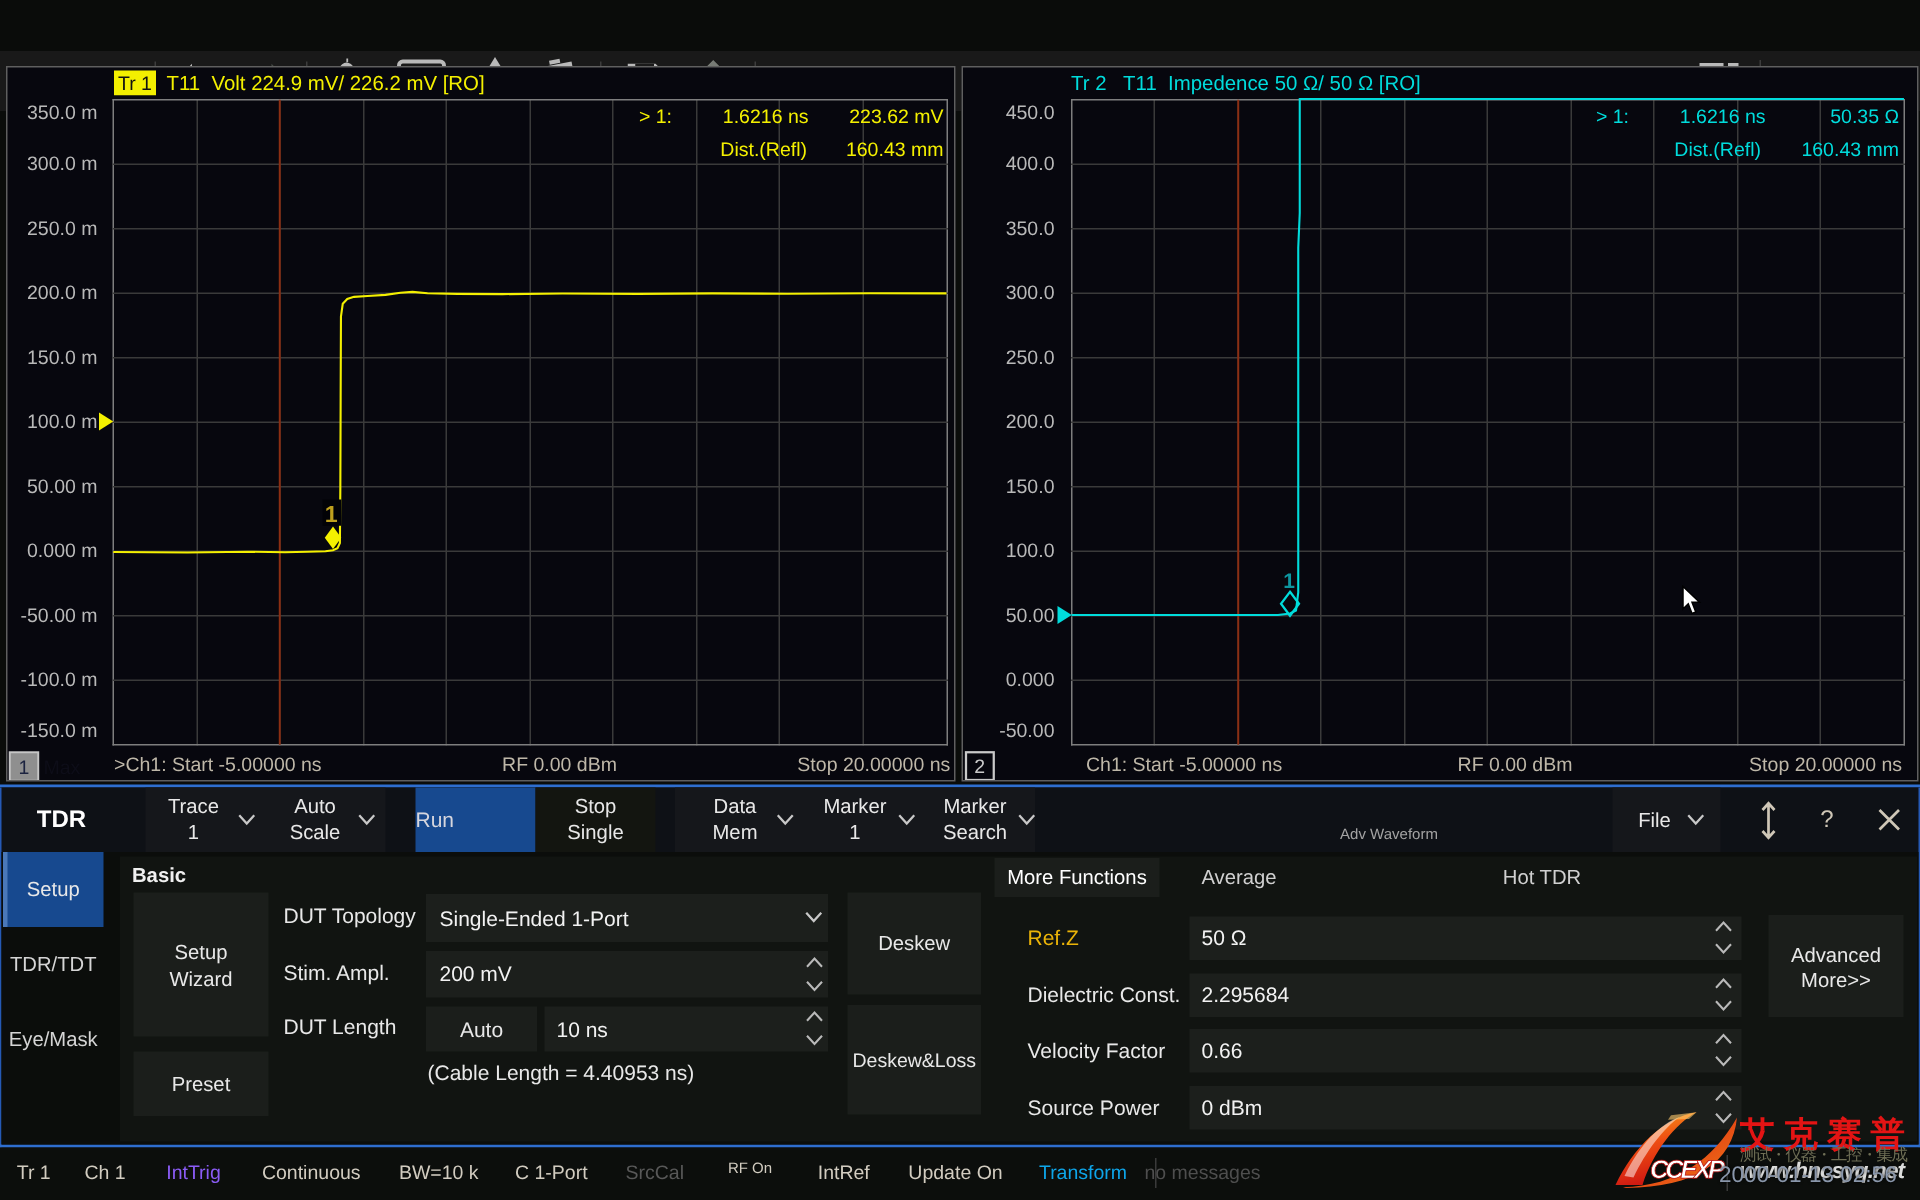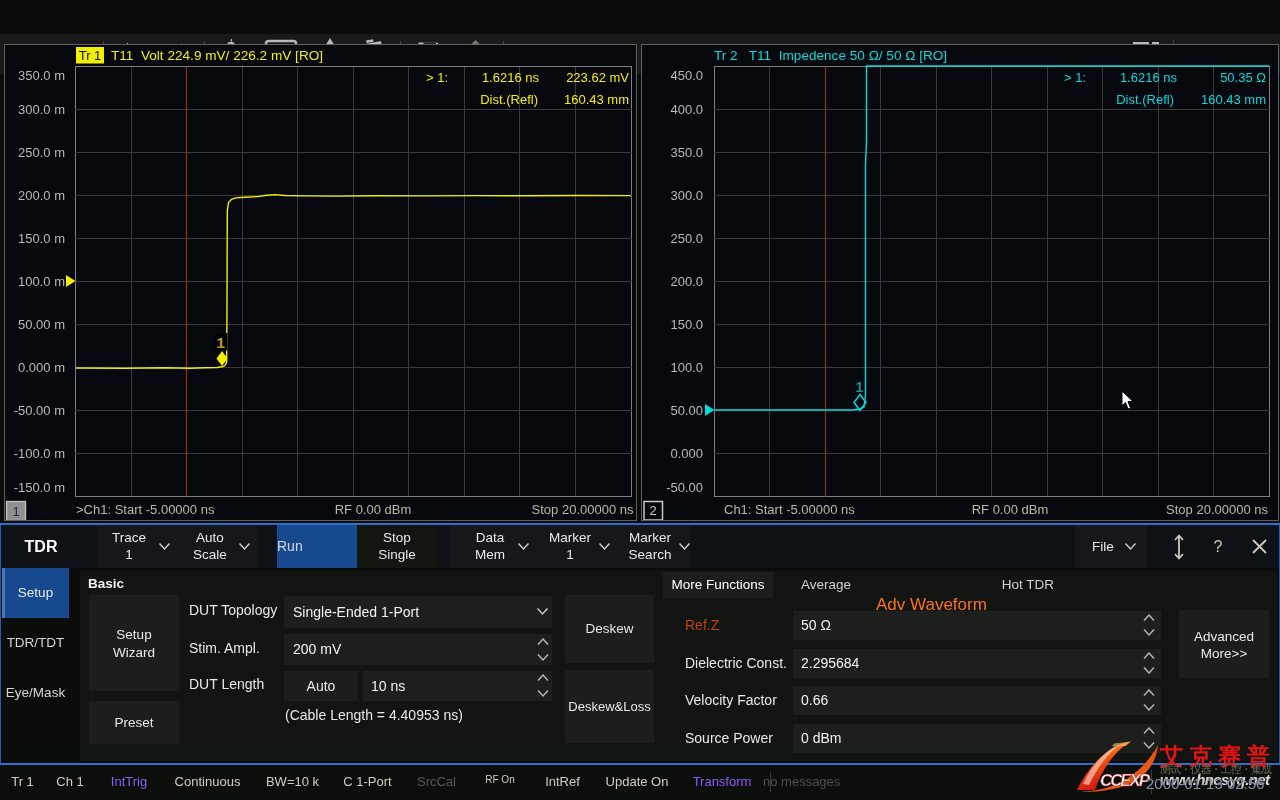--- a/index.html
+++ b/index.html
@@ -281,23 +281,23 @@
     <path d="M2 1.5 L7 7 L12 1.5" fill="none" stroke="#b9b9b9" stroke-width="1.4"></path>
   </svg>
 <div class="abs txt" style="left:285px;top:707px;font-size:14px;color:#e8e8e8">(Cable Length = 4.40953 ns)</div>
 <div class="abs" style="left:565px;top:595px;width:89px;height:68px;background:#1b1e1b"></div>
 <div class="abs txt" style="left:565px;top:595px;width:89px;height:68px;text-align:center;line-height:68px;font-size:13.5px;color:#e8e8e8">Deskew</div>
 <div class="abs" style="left:565px;top:670px;width:89px;height:73px;background:#1b1e1b"></div>
 <div class="abs txt" style="left:565px;top:670px;width:89px;height:73px;text-align:center;line-height:73px;font-size:13px;color:#e8e8e8">Deskew&amp;Loss</div>
 <div class="abs" style="left:663px;top:572px;width:110px;height:26px;background:#1b1e1b"></div>
 <div class="abs txt" style="left:663px;top:572px;width:110px;height:26px;text-align:center;line-height:26px;font-size:13.5px;color:#fff">More Functions</div>
 <div class="abs txt" style="left:776px;top:572px;width:100px;height:26px;text-align:center;line-height:26px;font-size:13.5px;color:#d0d0d0">Average</div>
-<div class="abs txt" style="left:876px;top:592px;width:100px;height:26px;text-align:center;line-height:26px;font-size:17px;color:#f97316">Adv Waveform</div>
+<div class="abs txt" style="left:876px;top:544px;width:100px;height:26px;text-align:center;line-height:26px;font-size:10px;color:#a3a3a3">Adv Waveform</div>
 <div class="abs txt" style="left:978px;top:572px;width:100px;height:26px;text-align:center;line-height:26px;font-size:13.5px;color:#d0d0d0">Hot TDR</div>
-<div class="abs txt" style="left:685px;top:617px;font-size:14px;color:#c2410c">Ref.Z</div>
+<div class="abs txt" style="left:685px;top:617px;font-size:14px;color:#eab308">Ref.Z</div>
 <div class="abs" style="left:793px;top:611px;width:368px;height:29px;background:#1c1f1c"></div>
 <div class="abs txt" style="left:801px;top:611px;height:29px;line-height:29px;font-size:14px;color:#f2f2f2">50 Ω</div>
 <svg class="abs" style="left:1142px;top:613px" width="14" height="9" viewBox="0 0 14 9">
     <path d="M2 7.5 L7 2 L12 7.5" fill="none" stroke="#b9b9b9" stroke-width="1.4"></path>
   </svg>
 <svg class="abs" style="left:1142px;top:628px" width="14" height="9" viewBox="0 0 14 9">
     <path d="M2 1.5 L7 7 L12 1.5" fill="none" stroke="#b9b9b9" stroke-width="1.4"></path>
   </svg>
 <div class="abs txt" style="left:685px;top:654.5px;font-size:14px;color:#e8e8e8">Dielectric Const.</div>
 <div class="abs" style="left:793px;top:648.5px;width:368px;height:29px;background:#1c1f1c"></div>
@@ -332,21 +332,21 @@
 <div class="abs txt" style="left:-37.5px;top:774px;width:120px;text-align:center;font-size:13px;color:#d2ccc0">Tr 1</div>
 <div class="abs txt" style="left:10px;top:774px;width:120px;text-align:center;font-size:13px;color:#d2ccc0">Ch 1</div>
 <div class="abs txt" style="left:69px;top:774px;width:120px;text-align:center;font-size:13px;color:#8b5cf6">IntTrig</div>
 <div class="abs txt" style="left:147.5px;top:774px;width:120px;text-align:center;font-size:13px;color:#d2ccc0">Continuous</div>
 <div class="abs txt" style="left:232.5px;top:774px;width:120px;text-align:center;font-size:13px;color:#d2ccc0">BW=10 k</div>
 <div class="abs txt" style="left:307.5px;top:774px;width:120px;text-align:center;font-size:13px;color:#d2ccc0">C 1-Port</div>
 <div class="abs txt" style="left:376.5px;top:774px;width:120px;text-align:center;font-size:13px;color:#585858">SrcCal</div>
 <div class="abs txt" style="left:440px;top:774px;width:120px;text-align:center;font-size:10px;color:#d2ccc0">RF On</div>
 <div class="abs txt" style="left:502.5px;top:774px;width:120px;text-align:center;font-size:13px;color:#d2ccc0">IntRef</div>
 <div class="abs txt" style="left:577px;top:774px;width:120px;text-align:center;font-size:13px;color:#d2ccc0">Update On</div>
-<div class="abs txt" style="left:662px;top:774px;width:120px;text-align:center;font-size:13px;color:#8b5cf6">Transform</div>
+<div class="abs txt" style="left:662px;top:774px;width:120px;text-align:center;font-size:13px;color:#0ea5e9">Transform</div>
 <div class="abs txt" style="left:763px;top:774px;width:120px;text-align:left;font-size:13px;color:#4e4e4e">no messages</div>
 <div class="abs" style="left:770px;top:772px;width:1px;height:20px;background:#3a3a3a"></div>
 <div class="abs" style="left:1151px;top:770px;width:1px;height:24px;background:#3a3a3a"></div>
 <svg class="abs" style="left:1070px;top:733px" width="210" height="67" viewBox="0 0 210 67">
 <defs>
       <linearGradient id="ag" x1="0.2" y1="0" x2="0.5" y2="1">
 <stop offset="0" stop-color="#f9a21a"></stop>
         <stop offset="0.45" stop-color="#ee4d12"></stop>
         <stop offset="1" stop-color="#cc1212"></stop>
 </linearGradient>

